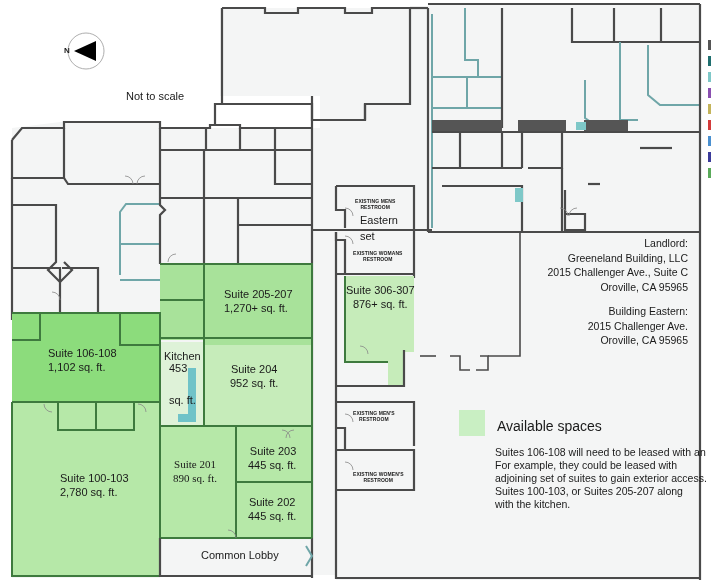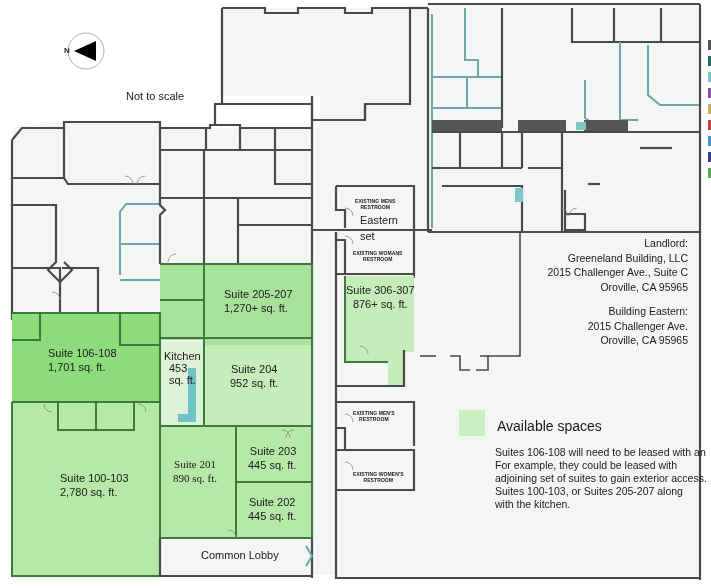--- a/index.html
+++ b/index.html
@@ -197,34 +197,34 @@
     <rect x="708" y="168" width="3" height="10" fill="#5aaa5a"></rect>
   </g>
 </svg>
 
 <div class="lbl" style="left:64px; top:44px; font-size:8px; font-weight:bold;">N</div>
 
 <div class="lbl" style="left:126px; top:89px; font-size:11px;">Not to scale</div>
 
 <div class="lbl left" style="left:48px; top:346px;">
   <div>Suite 106-108</div>
-  <div>1,701 sq. ft.</div>
+  <div>1,102 sq. ft.</div>
 </div>
 <div class="lbl left" style="left:60px; top:471px;">
   <div>Suite 100-103</div>
   <div>2,780 sq. ft.</div>
 </div>
 <div class="lbl left" style="left:224px; top:287px;">
   <div>Suite 205-207</div>
   <div>1,270+ sq. ft.</div>
 </div>
 <div class="lbl left" style="left:164px; top:350px; line-height:12px;">
   <div>Kitchen</div>
   <div style="padding-left:5px;">453</div>
-  <div style="padding-left:5px;">sq. ft.</div>
+  <div style="padding-left:5px;margin-top:20px;">sq. ft.</div>
 </div>
 <div class="lbl" style="left:230px; top:362px;">
   <div>Suite 204</div>
   <div>952 sq. ft.</div>
 </div>
 <div class="lbl" style="left:173px; top:457px;font-family:Liberation Serif, serif;">
   <div>Suite 201</div>
   <div>890 sq. ft.</div>
 </div>
 <div class="lbl" style="left:248px; top:444px;text-align:right;">

